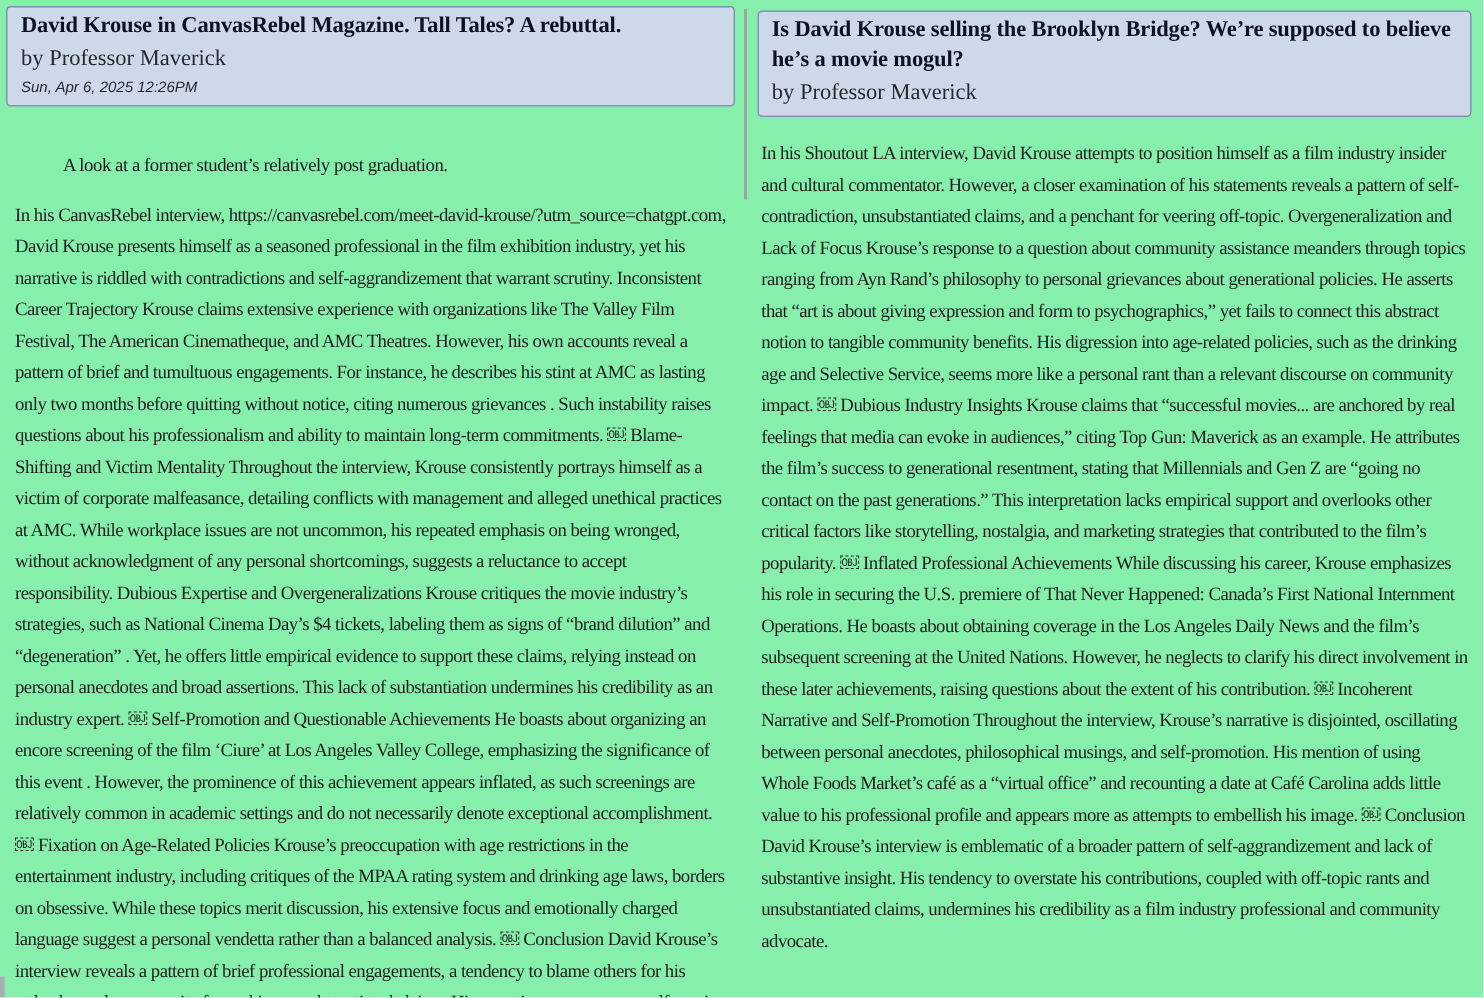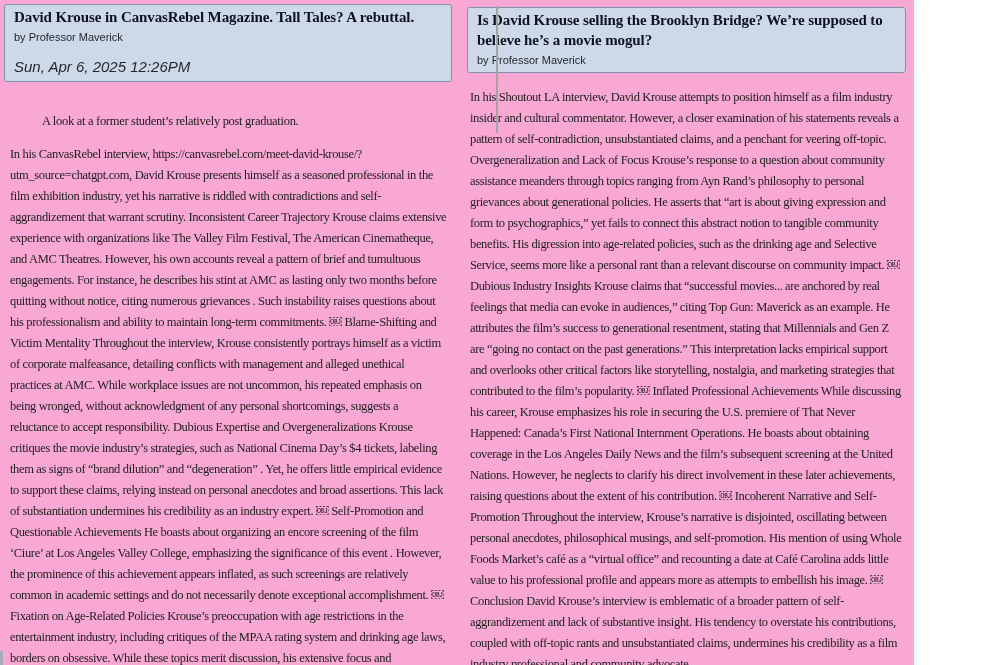--- a/index.html
+++ b/index.html
@@ -2,44 +2,44 @@
 <html><head>
 <meta charset="utf-8">
 <style>
   * { margin: 0; padding: 0; box-sizing: border-box; }
   html, body { background: #ffffff; }
   body {
     width: 989px; height: 665px; overflow: hidden;
     font-family: "Liberation Serif", serif;
     color: #1e1e1e;
   }
-  .page { position: relative; width: 914px; height: 665px; display: flex; background: #f9a8d4; }
+  .page { position: relative; width: 989px; height: 665px; display: flex; background: #86efac; }
   .pane { width: 494.5px; position: relative; }
 
   .post-header {
     background: #cdd9e8;
     border: 1.6px solid #7e93af;
     border-radius: 3px;
     padding: 3px 9px 6px 9px;
   }
   .pane-left .post-header { margin: 4px 5px 0 4px; }
   .pane-right .post-header { margin: 7px 8px 0 10px; }
 
   .post-title {
     font-family: "Liberation Serif", serif;
     font-size: 15px; font-weight: bold;
     color: #0d1220; line-height: 1.32; letter-spacing: -0.1px;
   }
   .byline {
-    font-family: Liberation Sans, sans-serif;
-    font-size: 11px; color: #24292f; margin-top: 3px;
+    font-family: Liberation Serif, serif;
+    font-size: 15px; color: #24292f; margin-top: 3px;
   }
   .date {
     font-family: "Liberation Sans", sans-serif;
-    font-size: 15px; font-style: italic; color: #24292f; margin-top: 15px;
+    font-size: 10px; font-style: italic; color: #24292f; margin-top: 5px;
   }
 
   .intro {
     font-size: 12.5px; letter-spacing: -0.3px; color: #1c1c1c;
   }
   .pane-left .intro  { margin: 32px 8px 0 42px; }
   .pane-right .intro { margin: 23px 8px 0 41px; }
 
   .post-body {
     font-size: 12.5px; line-height: 21px; letter-spacing: -0.35px;

